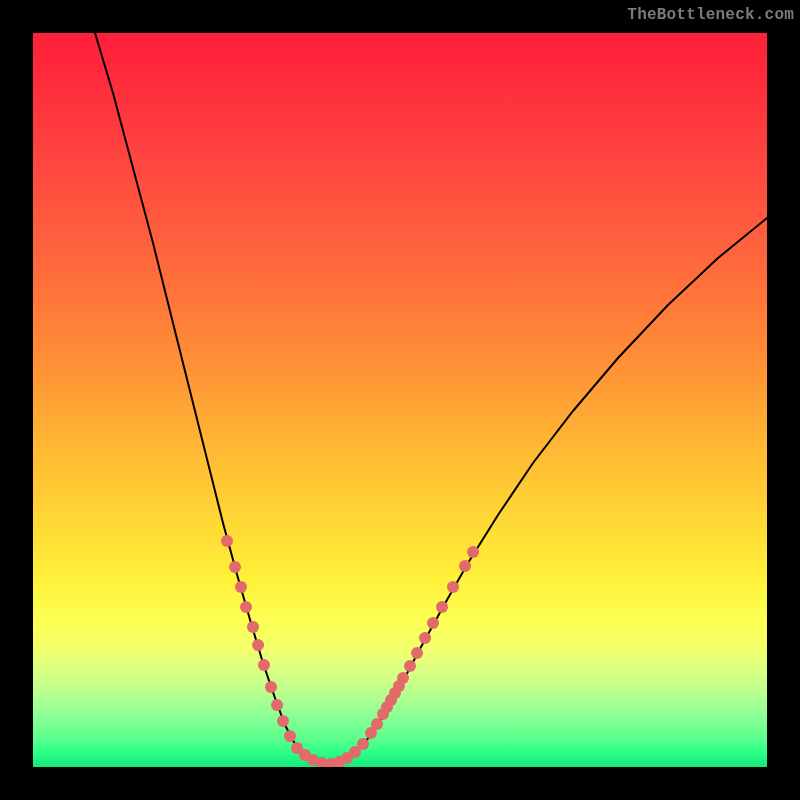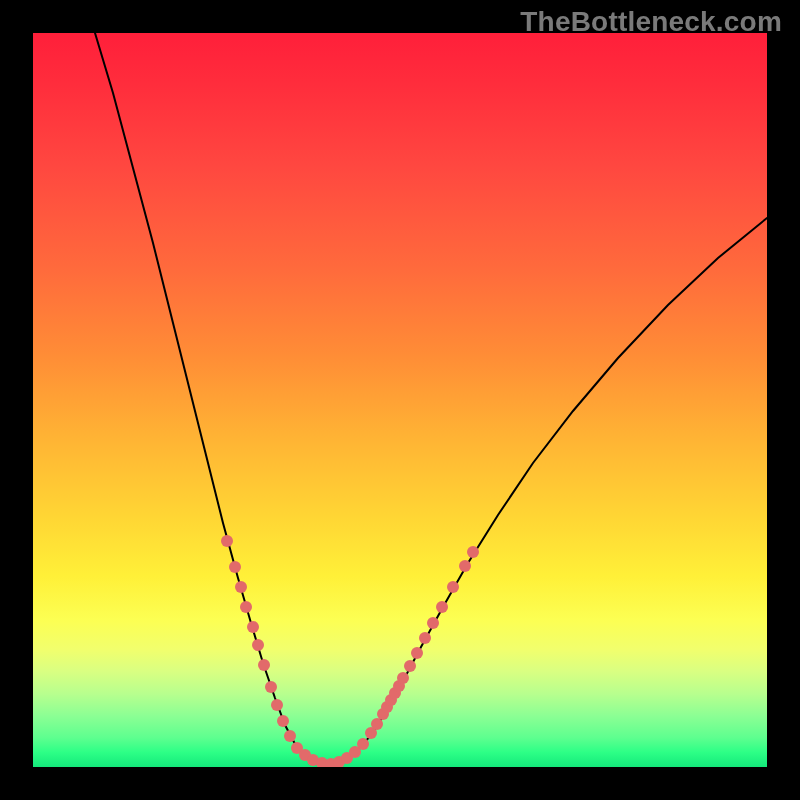--- a/index.html
+++ b/index.html
@@ -13,26 +13,26 @@
   }
   .stage {
     position: relative;
     width: 800px;
     height: 800px;
     background: #000;
   }
   .watermark {
     position: absolute;
     top: 6px;
-    right: 18px;
+    right: 6px;
     color: #7a7a7a;
-    font-size: 28px;
+    font-size: 16px;
     font-weight: 600;
     letter-spacing: 0.2px;
-    font-family: Liberation Sans, sans-serif;
+    font-family: Liberation Mono, monospace;
     z-index: 10;
   }
   .plot {
     position: absolute;
     left: 33px;
     top: 33px;
     width: 734px;
     height: 734px;
     overflow: hidden;
   }

